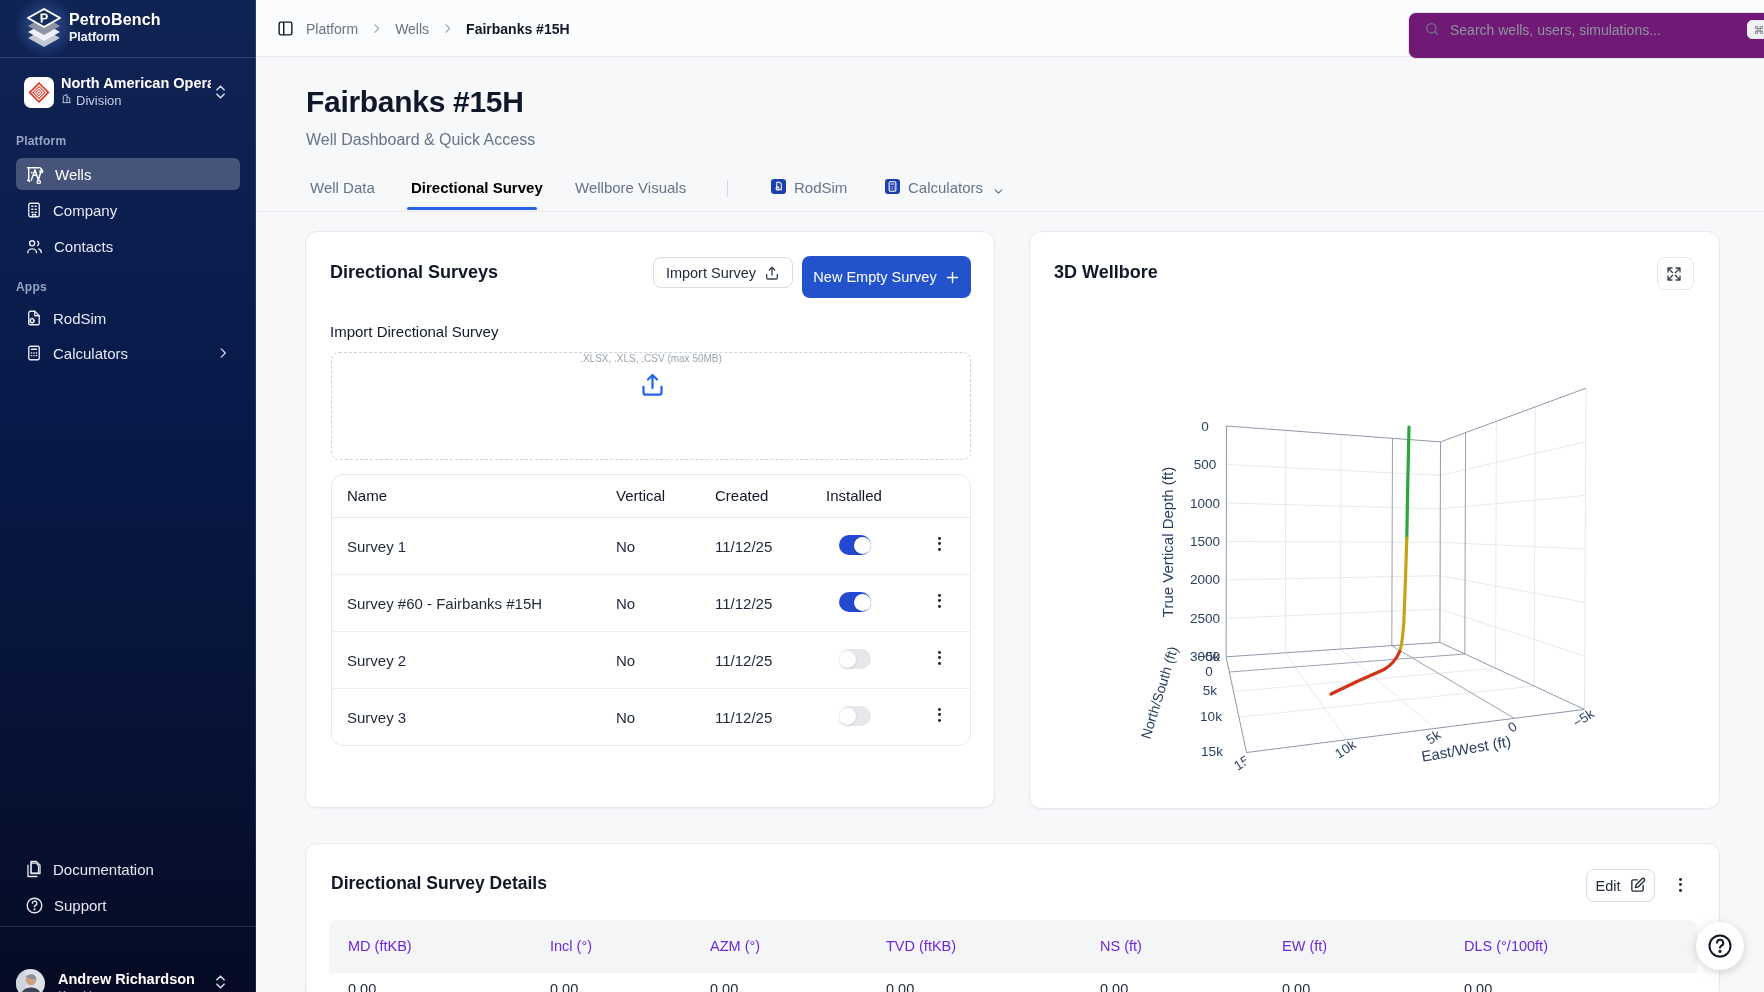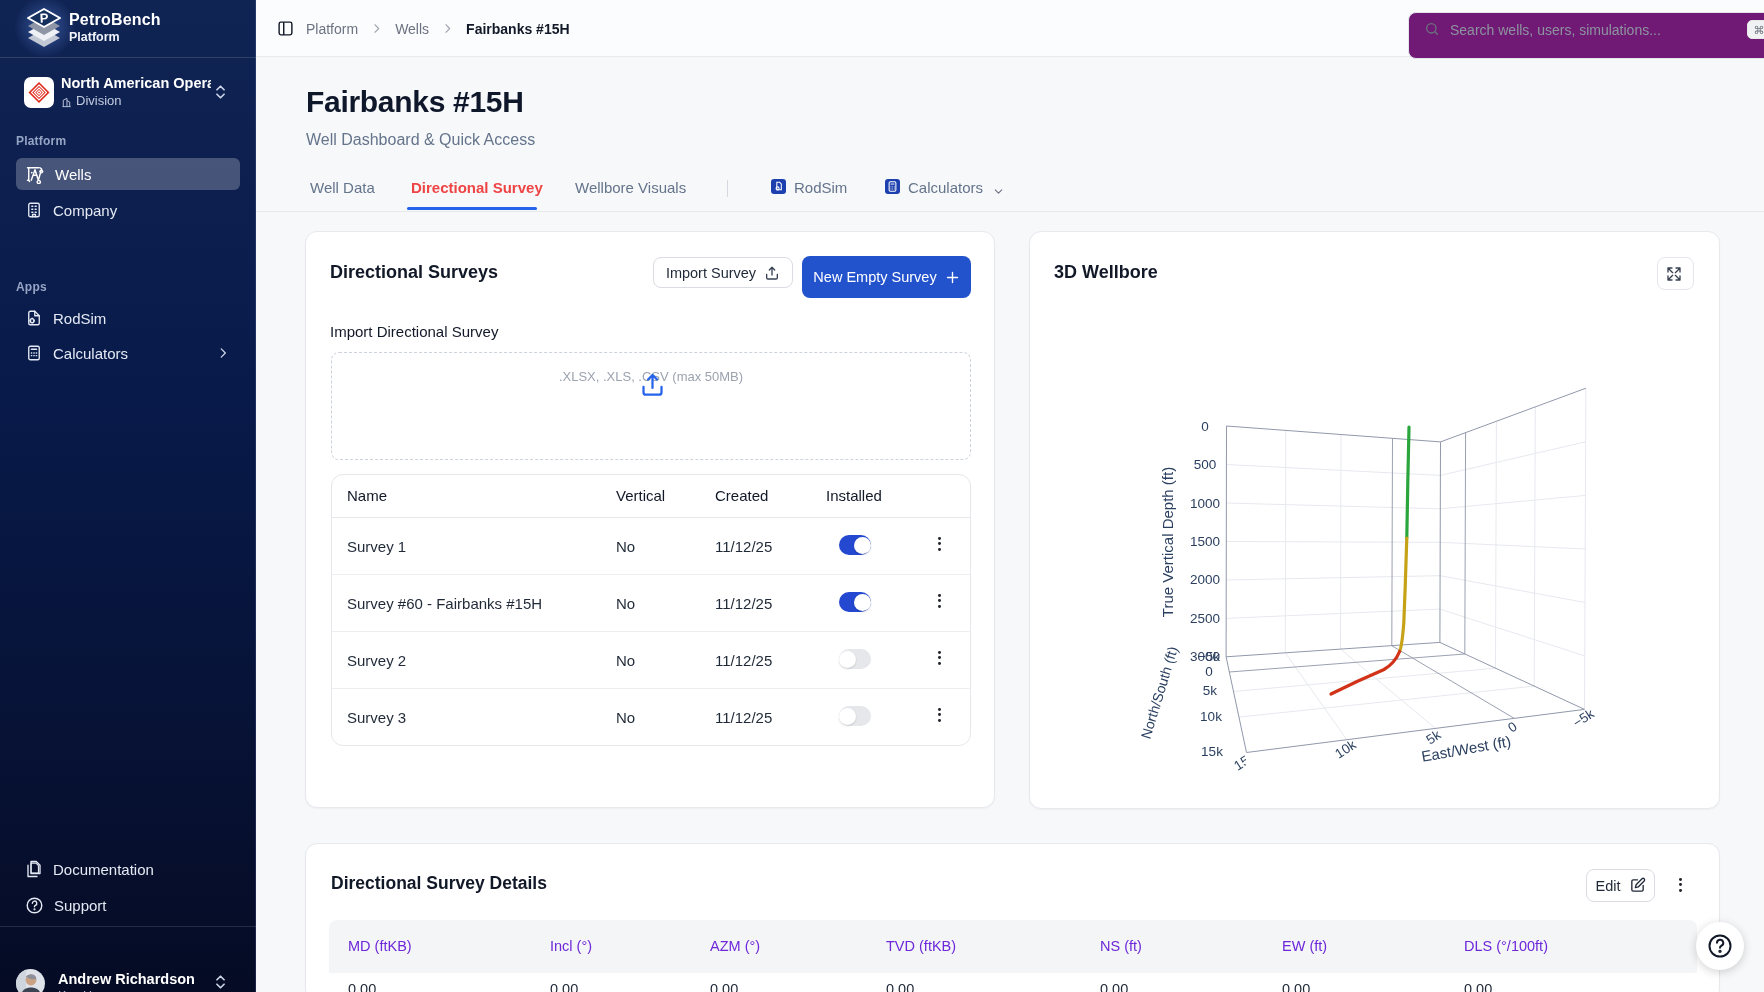--- a/index.html
+++ b/index.html
@@ -8,21 +8,21 @@
 .abs{position:absolute}
 
 #sidebar{position:absolute;left:0;top:0;width:256px;height:992px;background:linear-gradient(180deg,#102454 0%,#0d2050 15%,#081a4a 40%,#071338 70%,#050b24 100%);border-right:1px solid rgba(140,160,220,.18);color:#e5eaf4}
 #sbhead{position:absolute;left:0;top:0;width:256px;height:58px;border-bottom:1px solid rgba(255,255,255,.14)}
 #sbhead .glow{position:absolute;left:14px;top:-4px;width:62px;height:62px;border-radius:50%;background:radial-gradient(circle,rgba(90,130,220,.55),rgba(90,130,220,0) 70%)}
 .sb-brand-name{position:absolute;left:69px;top:11px;font-size:16px;font-weight:700;color:#fff;letter-spacing:.2px}
 .sb-brand-sub{position:absolute;left:69px;top:30px;font-size:12.5px;font-weight:700;color:#f0f3fa}
 #org{position:absolute;left:16px;top:72px;width:224px;height:44px}
 #org .logo{position:absolute;left:8px;top:5px;width:30px;height:31px;background:#fff;border-radius:7px}
 #org .oname{position:absolute;left:45px;top:3px;width:150px;font-size:14.5px;font-weight:700;color:#fff;white-space:nowrap;overflow:hidden}
-#org .odiv{position:absolute;left:45px;top:21px;font-size:13px;color:#c3cce0;display:flex;align-items:flex-end;gap:4px}
+#org .odiv{position:absolute;left:45px;top:21px;font-size:13px;color:#c3cce0;display:flex;align-items:flex-start;gap:4px}
 .updown{position:absolute;right:14px;top:12px}
 .sb-label{position:absolute;left:16px;font-size:12px;font-weight:700;color:#97a5c5;letter-spacing:.2px}
 .sb-item{position:absolute;left:16px;width:224px;height:32px;border-radius:6px;display:flex;align-items:center;gap:10px;padding-left:9px;font-size:15px;color:#e4e9f3}
 .sb-item.active{background:rgba(255,255,255,.24);color:#fff}
 .sb-item svg{flex:0 0 auto}
 .sb-item .chev{position:absolute;right:10px;top:9px}
 #sbsep{position:absolute;left:0;top:926px;width:256px;border-top:1px solid rgba(255,255,255,.13)}
 #user{position:absolute;left:16px;top:966px;width:224px;height:44px}
 #user .uname{position:absolute;left:42px;top:5px;font-size:14.5px;font-weight:700;color:#fff;white-space:nowrap}
 #user .urole{position:absolute;left:42px;top:23px;font-size:12.5px;color:#aab6cf}
@@ -33,36 +33,36 @@
 .crumbs svg{display:block}
 #search{position:absolute;left:1152px;top:12px;width:383px;height:47px;background:#701a75;border:1px solid #e3e6ea;border-radius:8px}
 #search .ph{position:absolute;left:41px;top:9px;font-size:14px;color:#8d949f}
 #search .kbd{position:absolute;right:8px;top:7px;height:19px;padding:0 6px;background:#f1f2f4;border:1px solid #e6e8ea;border-radius:5px;font-size:11px;color:#6f7680;line-height:18px}
 
 #h1{position:absolute;left:306px;top:85px;font-size:30px;font-weight:700;color:#0f172a;letter-spacing:-.3px}
 #hsub{position:absolute;left:306px;top:131px;font-size:16px;color:#64748b}
 
 #tabs{position:absolute;left:256px;top:170px;width:1508px;height:42px;border-bottom:1px solid #e6e8ec}
 .tab{position:absolute;top:9px;font-size:15px;color:#64748b;font-weight:500}
-.tab.on{color:#ef4444;font-weight:600}
+.tab.on{color:#000000;font-weight:600}
 #tabuline{position:absolute;left:151px;top:37px;width:130px;height:2.5px;background:#2563eb;border-radius:2px}
 .tdiv{position:absolute;left:471px;top:10px;width:1px;height:17px;background:#d6d9df}
 .appic{position:absolute;top:9px;width:15px;height:15px}
 
 .card{position:absolute;background:#fff;border:1px solid #e7e9ed;border-radius:12px;box-shadow:0 1px 2px rgba(16,24,40,.04)}
 #card1{left:305px;top:231px;width:690px;height:577px}
 #card2{left:1029px;top:231px;width:691px;height:578px}
 #card3{left:305px;top:843px;width:1415px;height:158px}
 .ctitle{position:absolute;font-size:18px;font-weight:700;color:#111827}
 .btn{position:absolute;display:flex;align-items:center;justify-content:center;gap:8px;border-radius:8px;font-size:14.5px;font-weight:500}
 .btn.ghost{background:#fff;border:1px solid #d9dce2;color:#1f2937}
 .btn.blue{background:#2352cd;color:#fff;border:none}
 #dz{position:absolute;left:25px;top:120px;width:640px;height:108px;border:1.6px dashed #cdd3da;border-radius:8px;text-align:center}
 #dz .t1{margin-top:53px;font-size:15.5px;font-weight:500;color:#111827}
-#dz .t2{margin-top:16px;font-size:13px;color:#9ca3af}
+#dz .t2{margin-top:0;font-size:10px;color:#9ca3af}
 #stable{position:absolute;left:25px;top:242px;width:640px;height:272px;border:1px solid #e5e7eb;border-radius:12px;font-size:15px;color:#1f2937}
 #stable .hrow{position:absolute;left:0;top:0;width:100%;height:43px;border-bottom:1px solid #e5e7eb;font-weight:500;color:#111827}
 #stable .row{position:absolute;left:0;width:100%;height:57px;border-bottom:1px solid #eceef1}
 #stable .row:last-child{border-bottom:none}
 .c-name{position:absolute;left:15px}
 .c-vert{position:absolute;left:284px}
 .c-date{position:absolute;left:383px}
 .c-inst{position:absolute;left:494px}
 .tgl{position:absolute;left:507px;width:32px;height:20px;border-radius:10px}
 .tgl.on{background:#2448d0}
@@ -127,20 +127,25 @@
   <div class="sb-label" style="top:134px">Platform</div>
   <div class="sb-item active" style="top:158px"><svg width="20" height="20" viewBox="0 0 24 24" fill="none" stroke="#fff" stroke-width="1.7" stroke-linecap="round" stroke-linejoin="round">
           <path d="M3 4.5h13.5M4.5 4.5v15M4.5 19.5h-1.5M4.5 19.5 5.5 21M18 4.5l2 1.5M12 7l-4.5 12.5M12 7l4 12.5M9.5 13.5h5M19.5 7.5a1.6 1.6 0 1 0 .1 0M19 9l-2.5 9M16.5 19.7a1.9 1.9 0 1 0 .1 0M8 10.5h.01M13 10.5h.01"></path>
           <circle cx="8.2" cy="10.2" r=".9" fill="#fff" stroke="none"></circle>
           <circle cx="12.6" cy="10.2" r=".9" fill="#fff" stroke="none"></circle>
         </svg>Wells</div>
   <div class="sb-item" style="top:194px"><svg width="18" height="18" viewBox="0 0 24 24" fill="none" stroke="#e4e9f3" stroke-width="1.8" stroke-linecap="round" stroke-linejoin="round">
           <rect x="5" y="3" width="14" height="18" rx="2"></rect>
           <path d="M9 7h1.5M13.5 7H15M9 11h1.5M13.5 11H15M9 15h1.5M13.5 15H15M10 21v-3h4v3"></path>
         </svg>Company</div>
+  <div class="sb-item" style="top:230px"><svg width="19" height="19" viewBox="0 0 24 24" fill="none" stroke="#e4e9f3" stroke-width="1.8" stroke-linecap="round" stroke-linejoin="round">
+          <circle cx="9" cy="8" r="3.2"></circle>
+          <path d="M3.5 20c0-3 2.5-5 5.5-5s5.5 2 5.5 5"></path>
+          <path d="M16 5.5a3.2 3.2 0 0 1 0 5.2M17.5 15.2c2 .7 3 2.3 3 4.3"></path>
+        </svg>Contacts</div>
   <div class="sb-label" style="top:280px">Apps</div>
   <div class="sb-item" style="top:302px"><svg width="18" height="18" viewBox="0 0 24 24" fill="none" stroke="#e4e9f3" stroke-width="1.8" stroke-linecap="round" stroke-linejoin="round">
           <path d="M13 3H7a2 2 0 0 0-2 2v14a2 2 0 0 0 2 2h10a2 2 0 0 0 2-2V9Z"></path>
           <path d="M13 3v6h6"></path>
           <circle cx="9.5" cy="15.5" r="2.6"></circle>
           <path d="M9.5 12.2v1M9.5 17.8v1M12.4 15.5h-1M7.6 15.5h-1"></path>
         </svg>RodSim</div>
   <div class="sb-item" style="top:337px"><svg width="18" height="18" viewBox="0 0 24 24" fill="none" stroke="#e4e9f3" stroke-width="1.8" stroke-linecap="round" stroke-linejoin="round">
           <rect x="5" y="3" width="14" height="18" rx="2"></rect>
           <path d="M8.5 7h7"></path>

